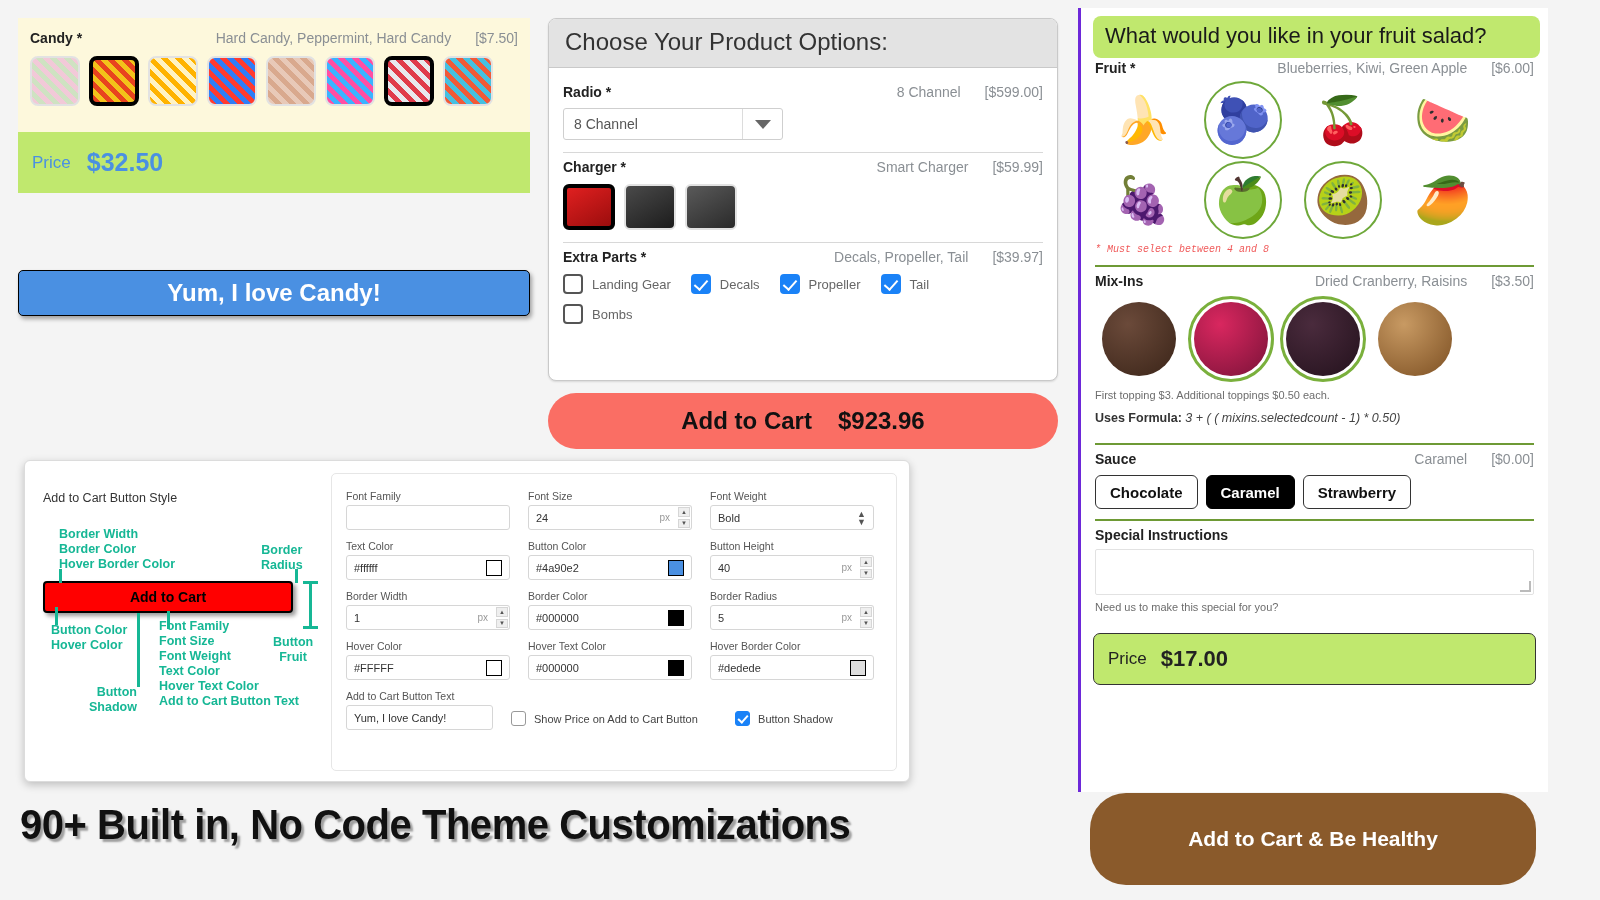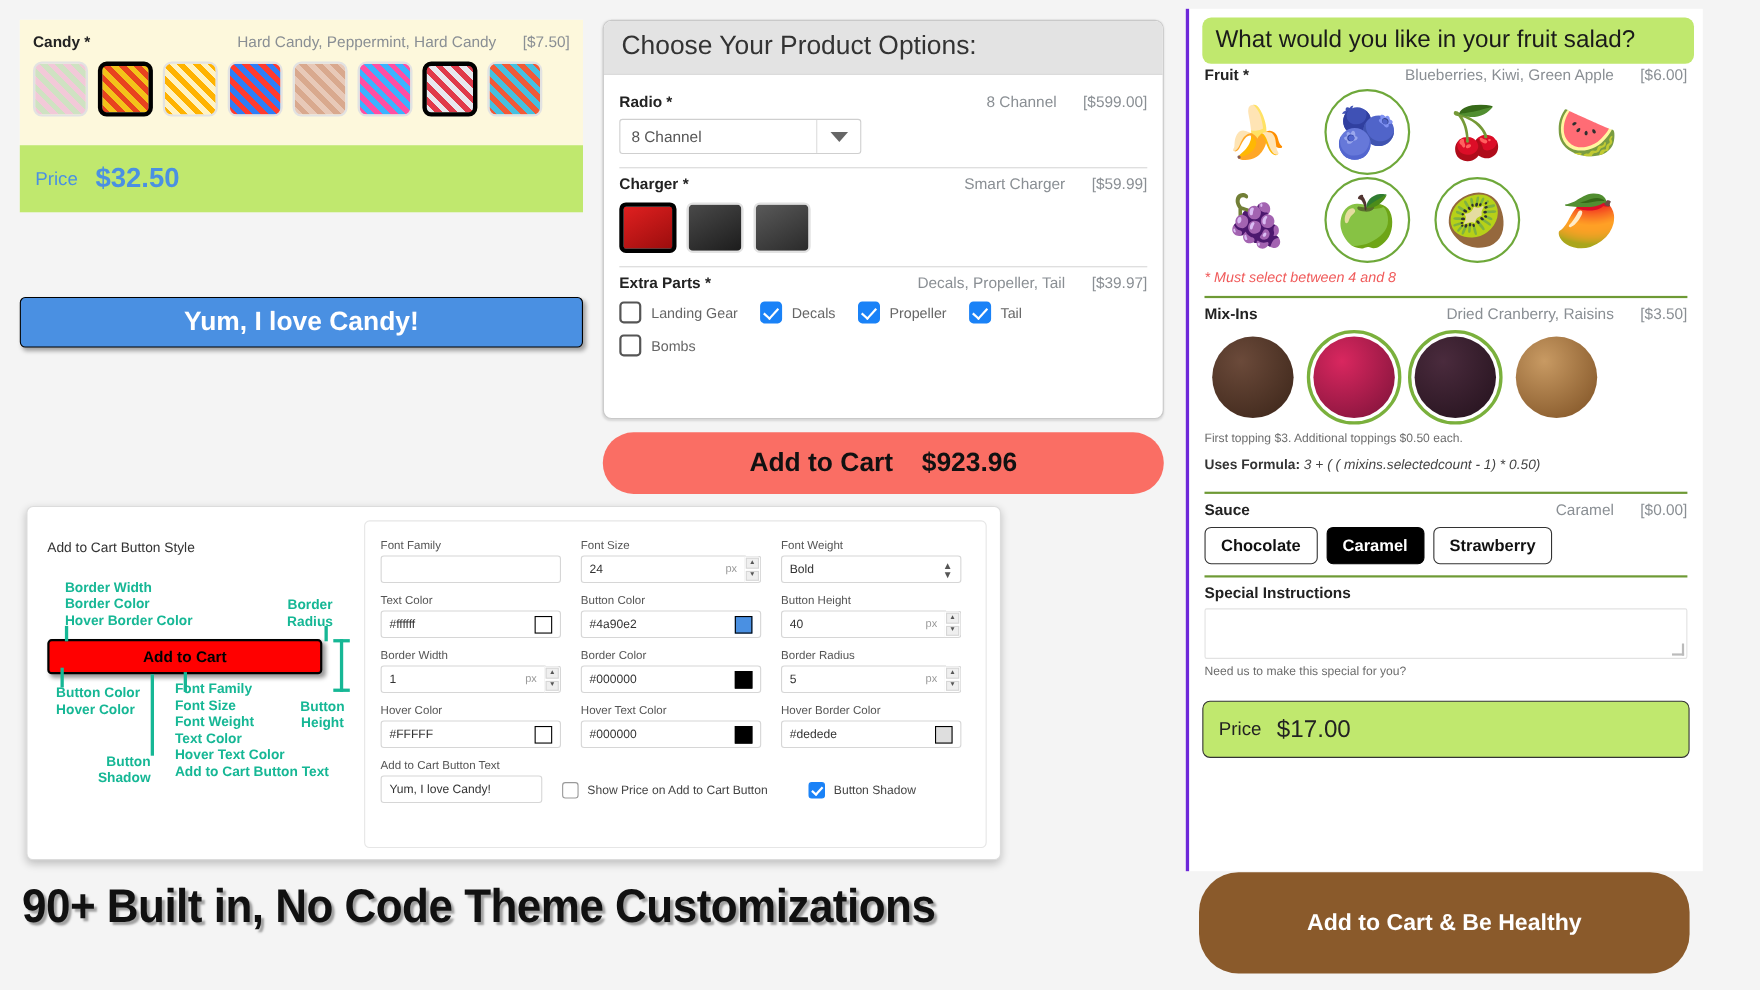--- a/index.html
+++ b/index.html
@@ -109,21 +109,21 @@
   .fruit-grid { display:flex; flex-wrap:wrap; gap:0 4px; margin-top:4px; }
   .fruit-cell {
     width:96px;height:80px;display:flex;align-items:center;justify-content:center;position:relative;
   }
   .fruit-cell .ring {
     position:absolute; width:78px;height:78px;border-radius:50%; border:2px solid #6ea83a;
   }
   .mix-row { display:flex; gap:4px; margin-top:6px; }
   .mix-cell { width:88px;height:88px; position:relative; display:flex;align-items:center;justify-content:center;}
   .mix-cell .ring { position:absolute; width:86px;height:86px;border-radius:50%;border:3px solid #7ab03c; }
-  .note-red { font-size:13px; color:#f05a5a; font-style:italic; margin-top:4px;}
+  .note-red { font-size:10px; color:#f05a5a; font-style:italic; margin-top:4px;font-family:Liberation Mono, monospace;}
   .note-gray { font-size:11px; color:#6d6d6d; margin-top:6px; }
   .formula { font-size:12.5px; color:#333; margin:10px 0 8px 0; }
   .formula b { font-weight:bold; }
   .formula i { font-style:italic; color:#444; }
   .sauce-row { display:flex; gap:8px; margin-top:8px; }
   .sauce {
     min-width:86px; height:34px; padding:0 14px; border:1px solid #333; border-radius:6px;
     display:flex;align-items:center;justify-content:center; font-size:15px; font-weight:bold;
     color:#111; background:#fff;
   }
@@ -134,21 +134,21 @@
   }
   .ta:after {
     content:""; position:absolute; right:2px; bottom:2px; width:9px;height:9px;
     border-right:2px solid #bbb; border-bottom:2px solid #bbb;
   }
   .fruit-price {
     margin:10px 12px 0 12px; background:#c0e86e; border:1px solid #333; border-radius:7px;
     padding:12px 14px; display:flex; align-items:center; gap:14px;
   }
   .fruit-price .lbl { font-size:17px; color:#222; }
-  .fruit-price .val { font-size:22px; color:#222; font-weight:normal; }
+  .fruit-price .val { font-size:22px; color:#222; font-weight:bold; }
   #fruit-cta {
     position:absolute; left:1090px; top:793px; width:446px; height:92px;
     background:#8a5a2b; border-radius:36px; color:#fff; font-size:21px; font-weight:bold;
     display:flex;align-items:center;justify-content:center;
   }
 
   
   #theme-card {
     left:24px; top:460px; width:886px; height:322px; background:#fff;
     border:1px solid #dcdcdc; border-radius:6px;
@@ -423,21 +423,21 @@
         <div>Text Color</div>
         <div>Hover Text Color</div>
         <div>Add to Cart Button Text</div>
       </div>
     <div class="dg-lbl" style="left:56px;top:214px;text-align:right;">
         <div>Button</div>
         <div>Shadow</div>
       </div>
     <div class="dg-lbl" style="left:240px;top:164px;text-align:center;">
         <div>Button</div>
-        <div>Height</div>
+        <div>Fruit</div>
       </div>
     <div class="tick" style="left:26px;top:98px;width:3px;height:14px;"></div>
     <div class="tick" style="left:262px;top:98px;width:3px;height:14px;"></div>
     <div class="tick" style="left:22px;top:136px;width:3px;height:18px;"></div>
     <div class="tick" style="left:104px;top:142px;width:3px;height:74px;"></div>
     <div class="tick" style="left:134px;top:140px;width:3px;height:18px;"></div>
     <div class="tick" style="left:276px;top:110px;width:3px;height:48px;"></div>
     <div class="tick" style="left:270px;top:110px;width:15px;height:3px;"></div>
     <div class="tick" style="left:270px;top:155px;width:15px;height:3px;"></div>
   </div>

